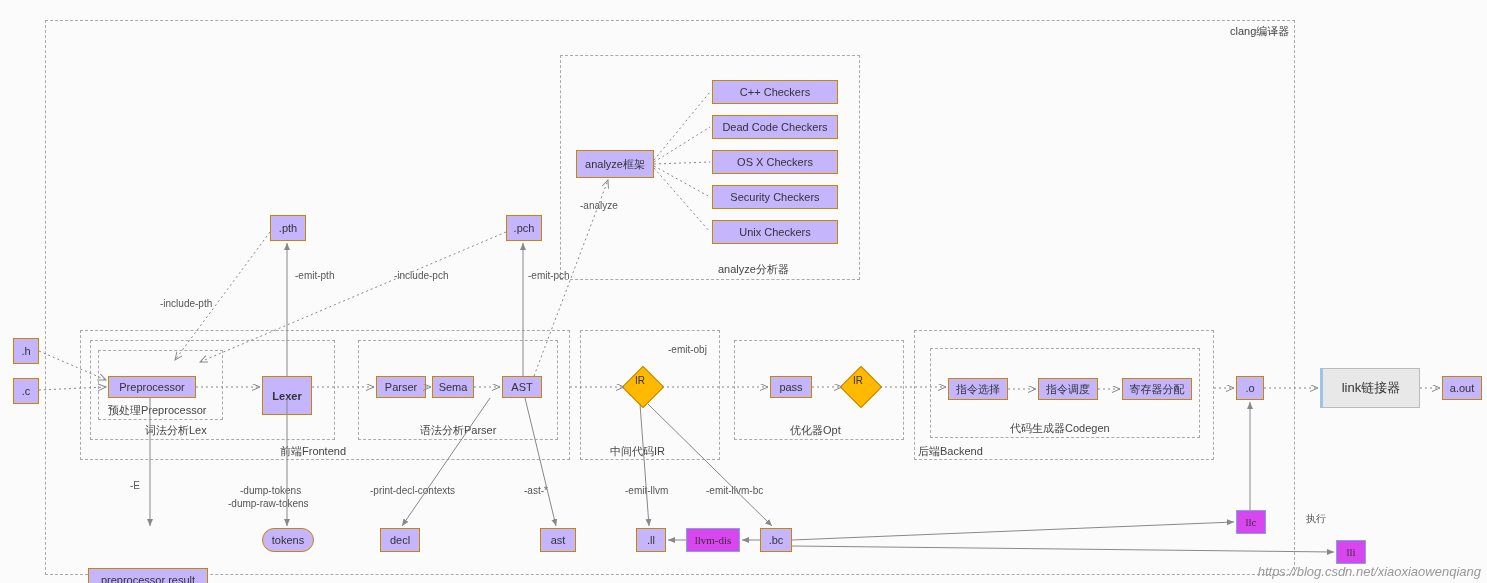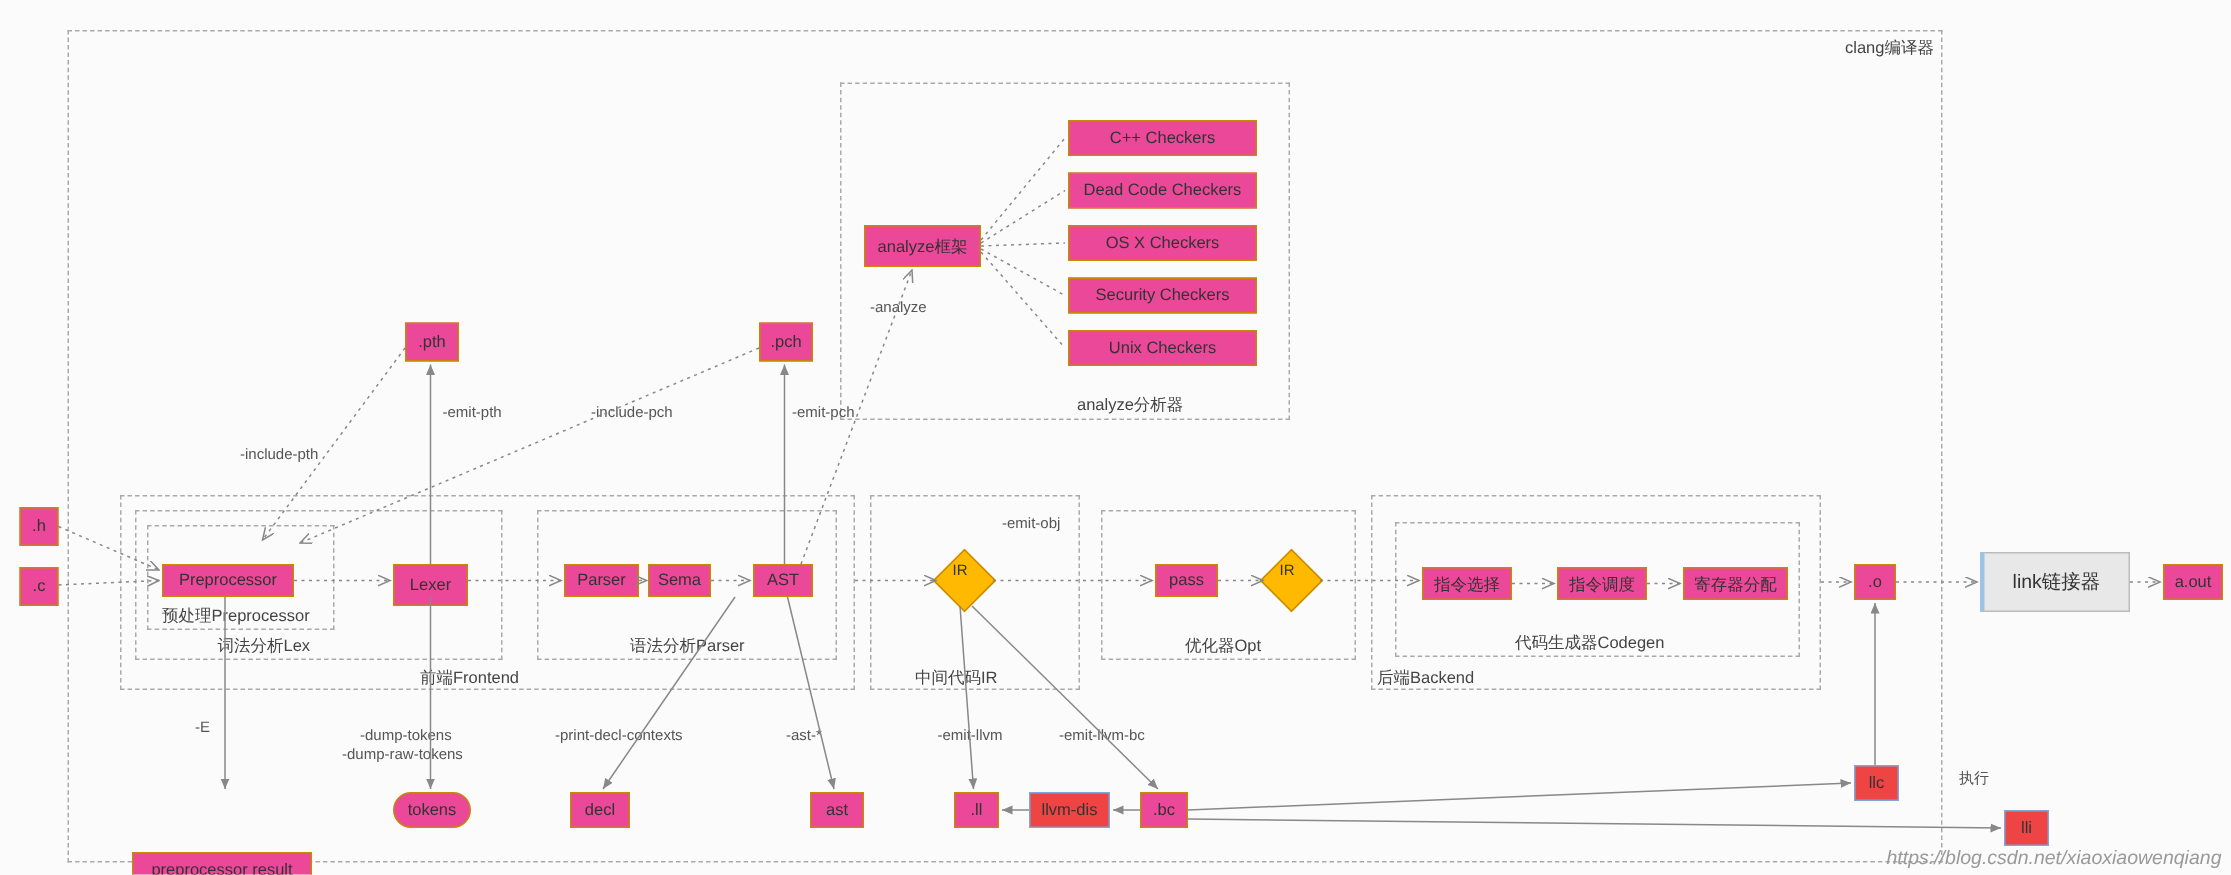--- a/index.html
+++ b/index.html
@@ -1,23 +1,23 @@
 <!DOCTYPE html>
 <html><head>
 <meta charset="utf-8">
 <style>
   * { box-sizing: border-box; }
   body { margin: 0; font-family: Arial, sans-serif; font-size: 11px; background: #fbfbfb; color: #333; }
   .canvas { position: relative; width: 1487px; height: 583px; }
   .node {
-    position: absolute; background: #ec4899; border: 1px solid #c78700;
+    position: absolute; background: #c4b5fd; border: 1px solid #c78700;
     display: flex; align-items: center; justify-content: center; text-align: center;
     padding: 4px 8px; white-space: nowrap;
   }
-  .node.blue { background: #ef4444; border-color: #7da7d9; }
+  .node.blue { background: #d946ef; border-color: #7da7d9; font-family: Liberation Serif, serif; }
   .node.gray { background: #e8e8e8; border-left: 3px solid #9dc3e6; border-top: 1px solid #bbb; border-right:1px solid #bbb; border-bottom:1px solid #bbb;}
   .diamond {
     position: absolute; width: 30px; height: 30px; background:#ffba00; border:1px solid #c78700;
     transform: rotate(45deg);
   }
   .diamond span { transform: rotate(-45deg); display:block; font-size:10px; }
   .group {
     position: absolute; border: 1px dashed #aaa; background: transparent;
   }
   .group-label { position:absolute; font-size:11px; color:#444; }
@@ -42,21 +42,21 @@
   <div class="group" style="left:80px; top:330px; width:490px; height:130px;"></div>
   <div class="group-label" style="left:280px; top:444px;">前端Frontend</div>
 
   <div class="group" style="left:90px; top:340px; width:245px; height:100px;"></div>
   <div class="group-label" style="left:145px; top:423px;">词法分析Lex</div>
 
   <div class="group" style="left:98px; top:350px; width:125px; height:70px;"></div>
   <div class="group-label" style="left:108px; top:403px;">预处理Preprocessor</div>
 
   <div class="node" style="left:108px; top:376px; width:88px; height:22px;">Preprocessor</div>
-  <div class="node" style="left:262px; top:376px; width:50px; height:28px;">Lexer</div>
+  <div class="node" style="left:262px; top:376px; width:50px; height:39px;font-weight:bold;">Lexer</div>
 
   <div class="group" style="left:358px; top:340px; width:200px; height:100px;"></div>
   <div class="group-label" style="left:420px; top:423px;">语法分析Parser</div>
 
   <div class="node" style="left:376px; top:376px; width:50px; height:22px;">Parser</div>
   <div class="node" style="left:432px; top:376px; width:42px; height:22px;">Sema</div>
   <div class="node" style="left:502px; top:376px; width:40px; height:22px;">AST</div>
 
   <div class="node" style="left:270px; top:215px; width:36px; height:26px;">.pth</div>
   <div class="node" style="left:506px; top:215px; width:36px; height:26px;">.pch</div>

